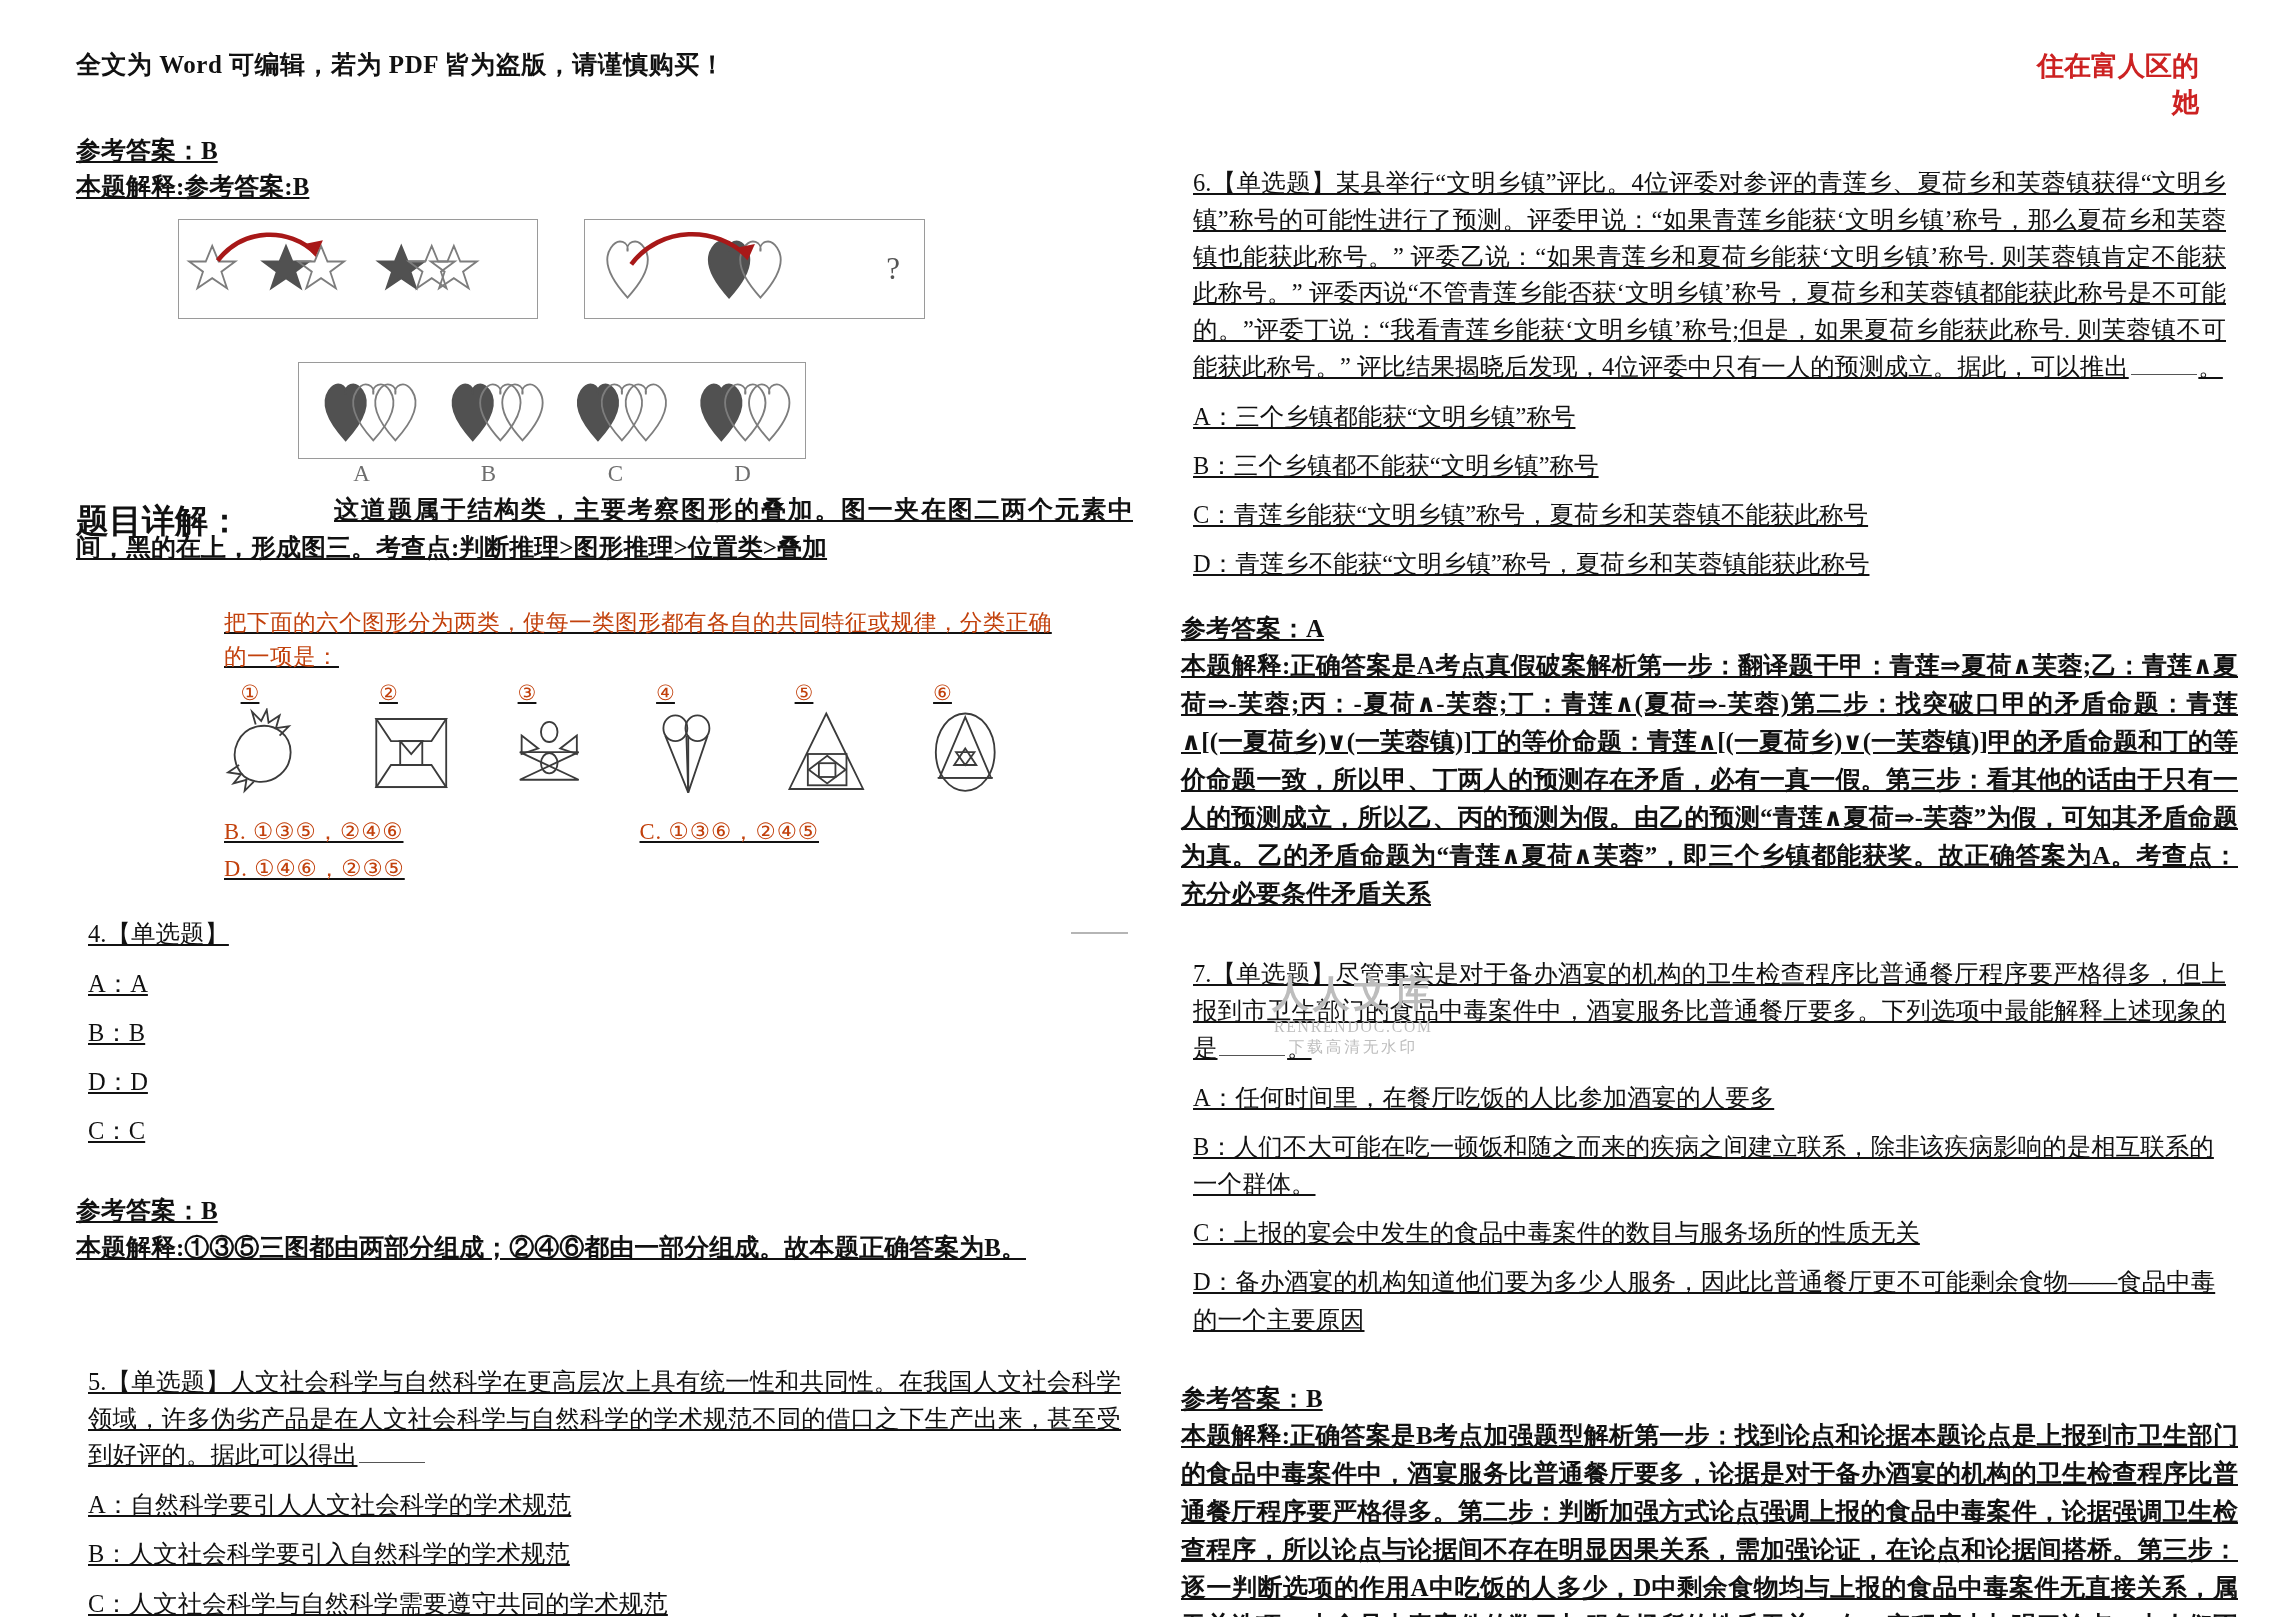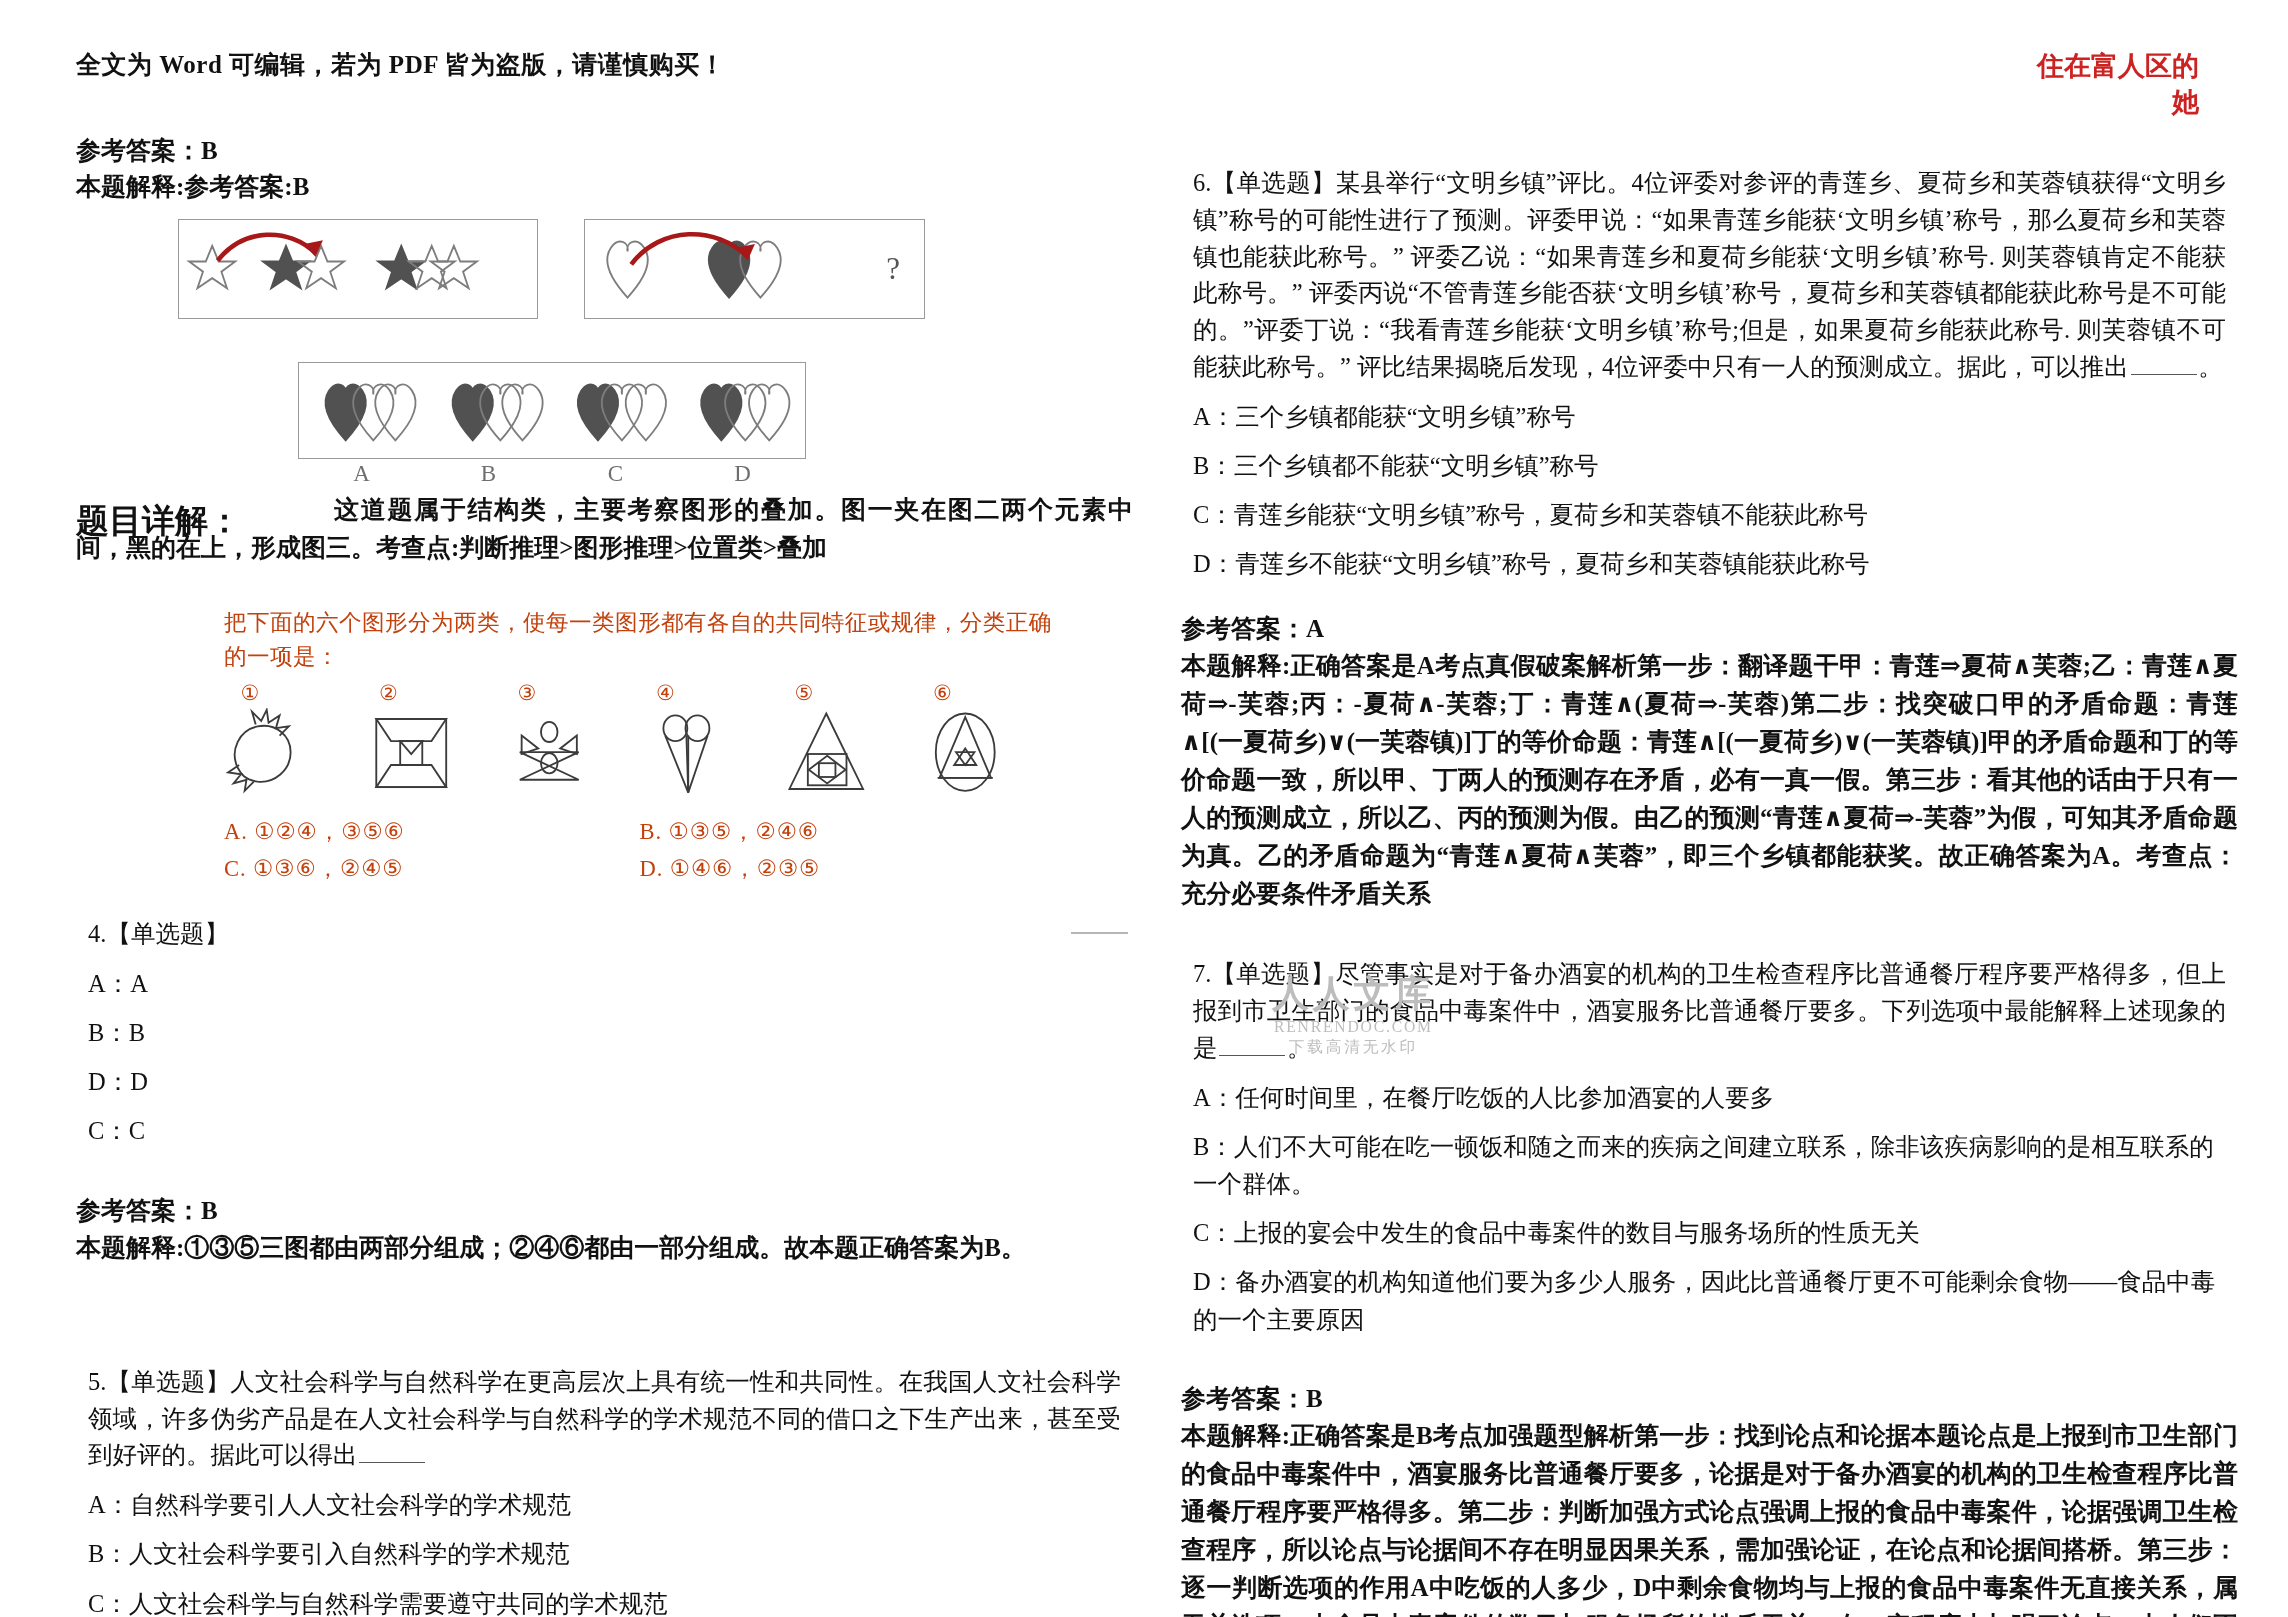--- a/index.html
+++ b/index.html
@@ -14,20 +14,21 @@
     color: #111111;
     position: relative;
     overflow: hidden;
   }
   .page {
     position: relative;
     width: 2289px;
     height: 1396px;
     box-sizing: border-box;
     padding: 48px 55px 0 76px;
+    text-decoration: underline;
   }
 
   
   .header {
     position: relative;
     height: 85px;
   }
   .header-note {
     position: absolute;
     left: 0;
@@ -370,21 +371,20 @@
               <ellipse cx="52" cy="48" rx="32" ry="42" fill="none" stroke="#3b3b3b" stroke-width="2"></ellipse>
               <polygon points="52,10 80,76 24,76" fill="none" stroke="#3b3b3b" stroke-width="2"></polygon>
               <line x1="22" y1="76" x2="82" y2="76" stroke="#3b3b3b" stroke-width="2"></line>
               <polygon points="52,44 64,62 40,62" fill="none" stroke="#3b3b3b" stroke-width="2"></polygon>
               <polygon points="52,62 62,48 42,48" fill="none" stroke="#3b3b3b" stroke-width="2"></polygon>
             </svg>
           </div>
         </div>
 
         <div class="f2-opts">
-          <span>A. ①②④，③⑤⑥</span>
           <span>B. ①③⑤，②④⑥</span>
           <span>C. ①③⑥，②④⑤</span>
           <span>D. ①④⑥，②③⑤</span>
         </div>
       </div>
 
       <div class="spacer-sm"></div>
 
       <div>
         <div class="q-stem">4.【单选题】</div>

